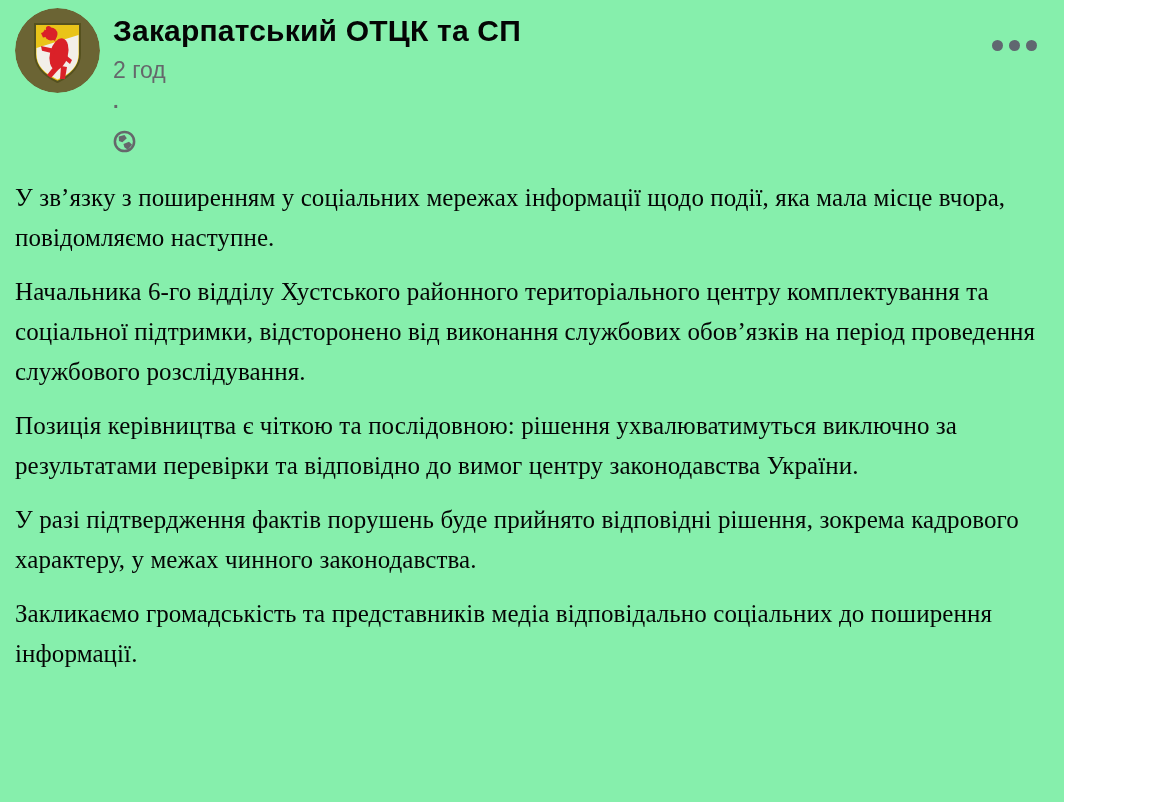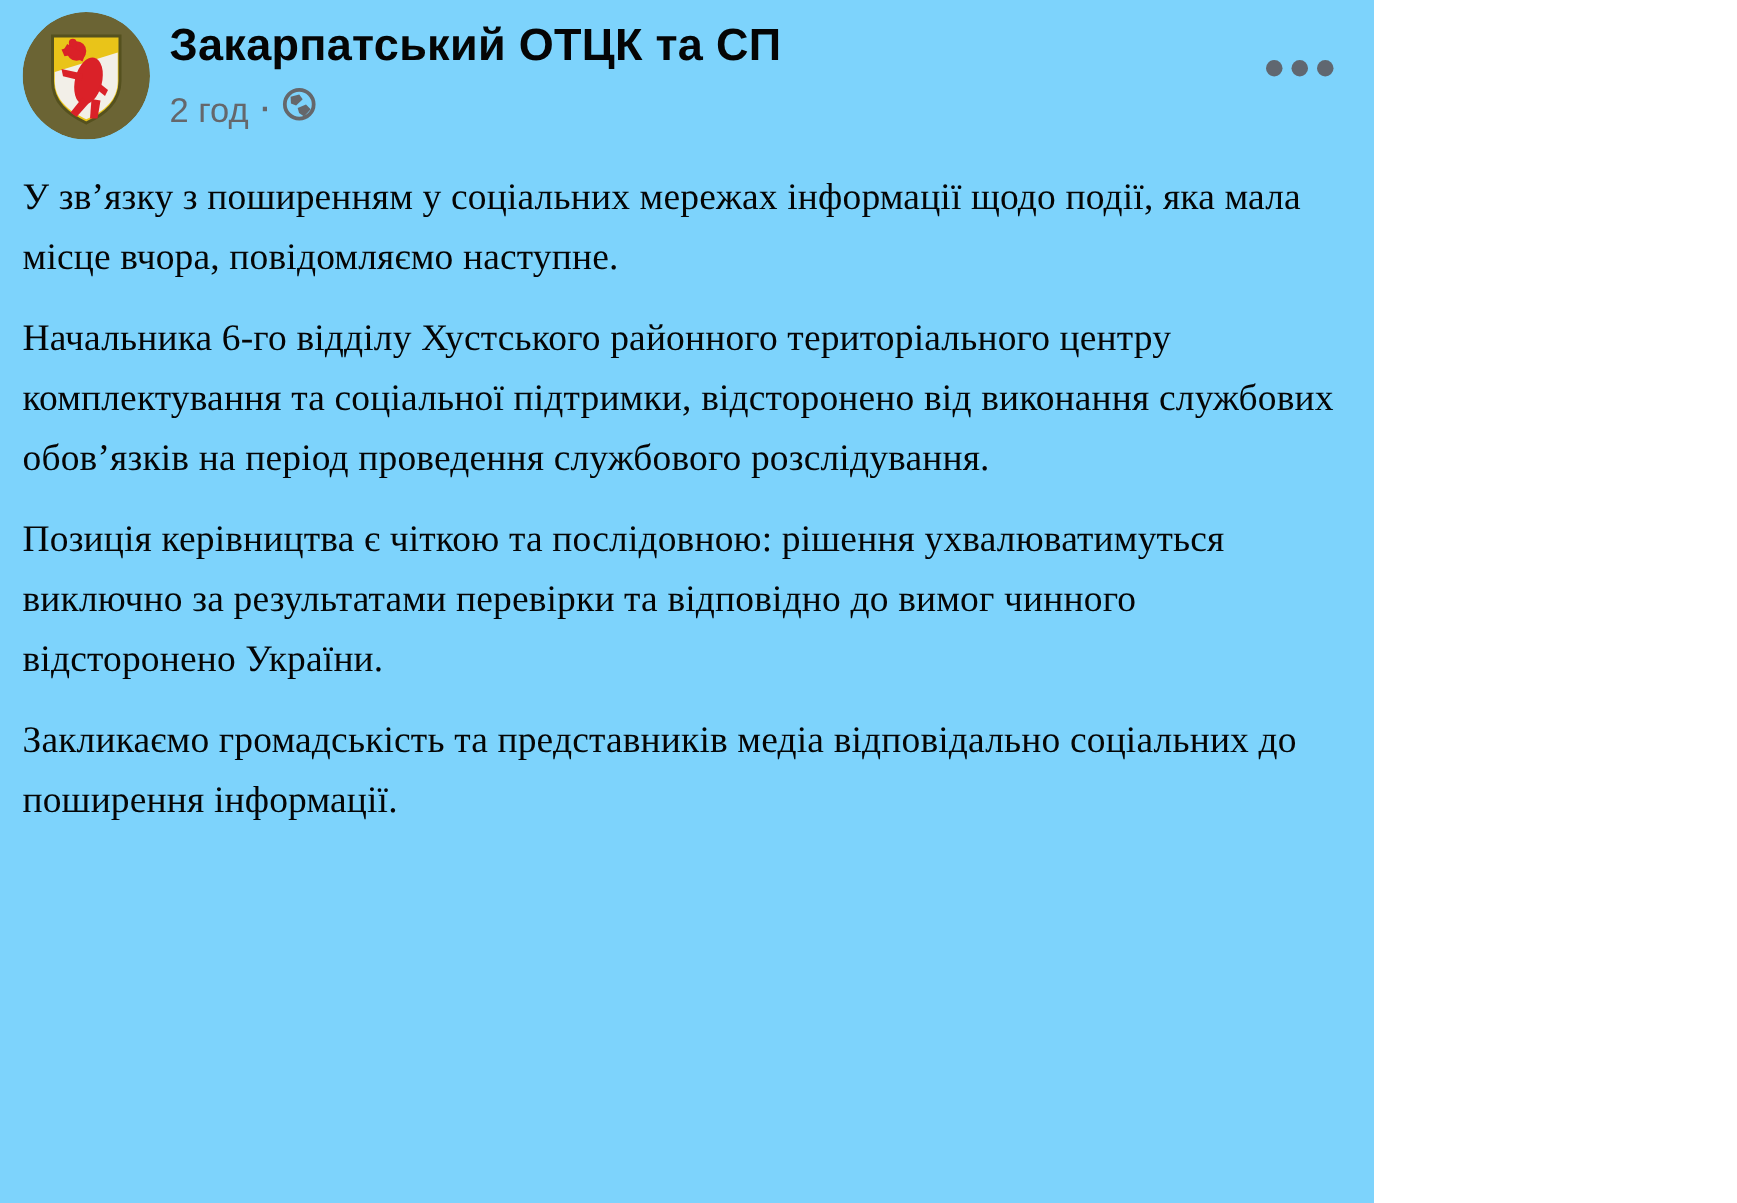--- a/index.html
+++ b/index.html
@@ -2,23 +2,23 @@
 <html lang="uk"><head>
 <meta charset="utf-8">
 <style>
   * { margin: 0; padding: 0; box-sizing: border-box; }
   html, body {
     background: #ffffff;
     font-family: "Liberation Sans", sans-serif;
     color: #050505;
   }
   .post {
-    width: 916px;
+    width: 1064px;
     height: 802px;
-    background: #7dd3fc;
+    background: #86efac;
     padding: 8px 15px 0 15px;
     overflow: hidden;
   }
   .post-header {
     display: flex;
     align-items: flex-start;
     gap: 13px;
   }
   .avatar {
     width: 85px;
@@ -37,25 +37,26 @@
     font-size: 30px;
     font-weight: 700;
     line-height: 36px;
     color: #050505;
     letter-spacing: 0.2px;
     cursor: pointer;
   }
   .meta-row {
     margin-top: 7px;
     display: flex;
-    align-items: flex-end;
+    align-items: flex-start;
     gap: 8px;
     font-size: 23px;
     color: #65676b;
     line-height: 28px;
+    flex-direction: column;
   }
   .meta-sep {
     color: #65676b;
     font-weight: 700;
     font-size: 20px;
   }
   .globe { display: inline-block; margin-top: 2px; }
   .menu-btn {
     margin-left: auto;
     margin-top: 26px;
@@ -135,17 +136,18 @@
       <span class="dot"></span>
       <span class="dot"></span>
       <span class="dot"></span>
     </button>
 
   </div>
 
   <div class="post-body">
     <p>У зв’язку з поширенням у соціальних мережах інформації щодо події, яка мала місце вчора, повідомляємо наступне.</p>
     <p>Начальника 6-го відділу Хустського районного територіального центру комплектування та соціальної підтримки, відсторонено від виконання службових обов’язків на період проведення службового розслідування.</p>
-    <p>Позиція керівництва є чіткою та послідовною: рішення ухвалюватимуться виключно за результатами перевірки та відповідно до вимог чинного відсторонено України.</p>
+    <p>Позиція керівництва є чіткою та послідовною: рішення ухвалюватимуться виключно за результатами перевірки та відповідно до вимог центру законодавства України.</p>
+    <p>У разі підтвердження фактів порушень буде прийнято відповідні рішення, зокрема кадрового характеру, у межах чинного законодавства.</p>
     <p>Закликаємо громадськість та представників медіа відповідально соціальних до поширення інформації.</p>
   </div>
 
 </div>
 
 </body></html>

